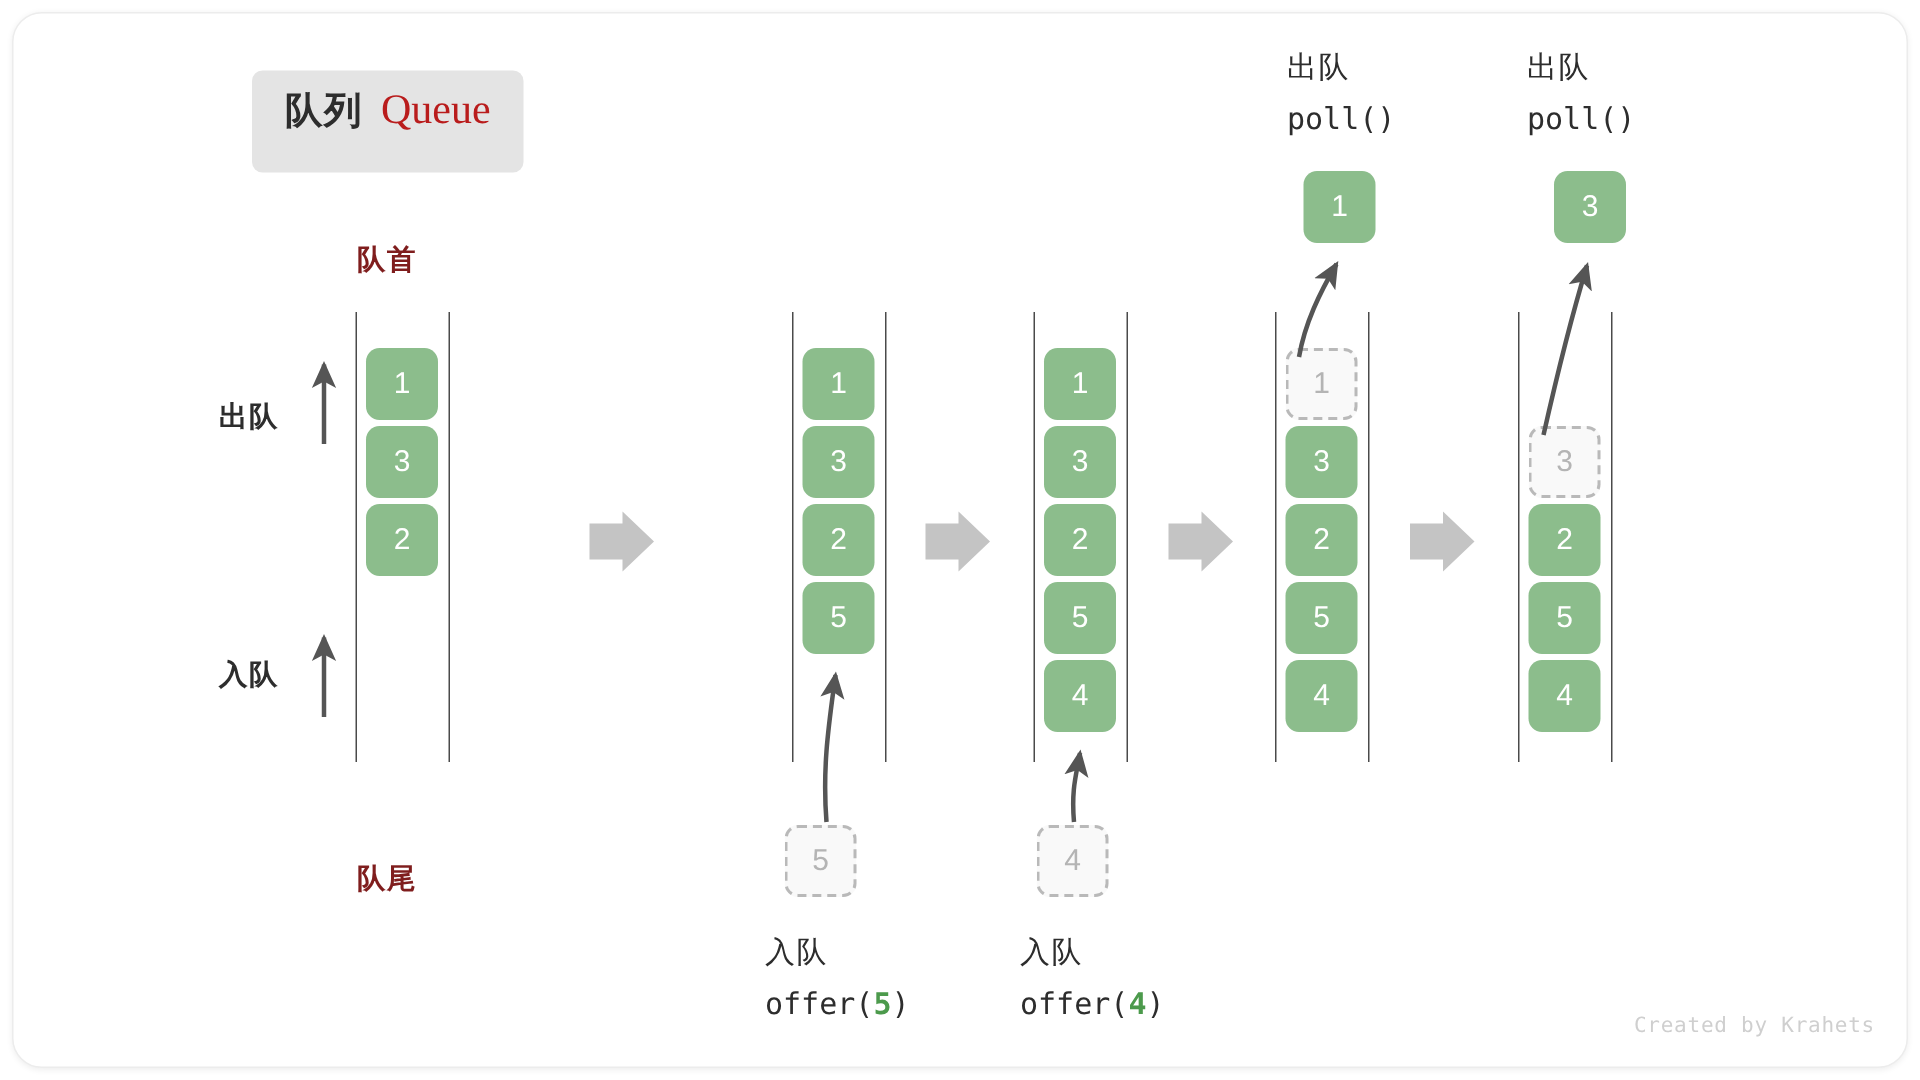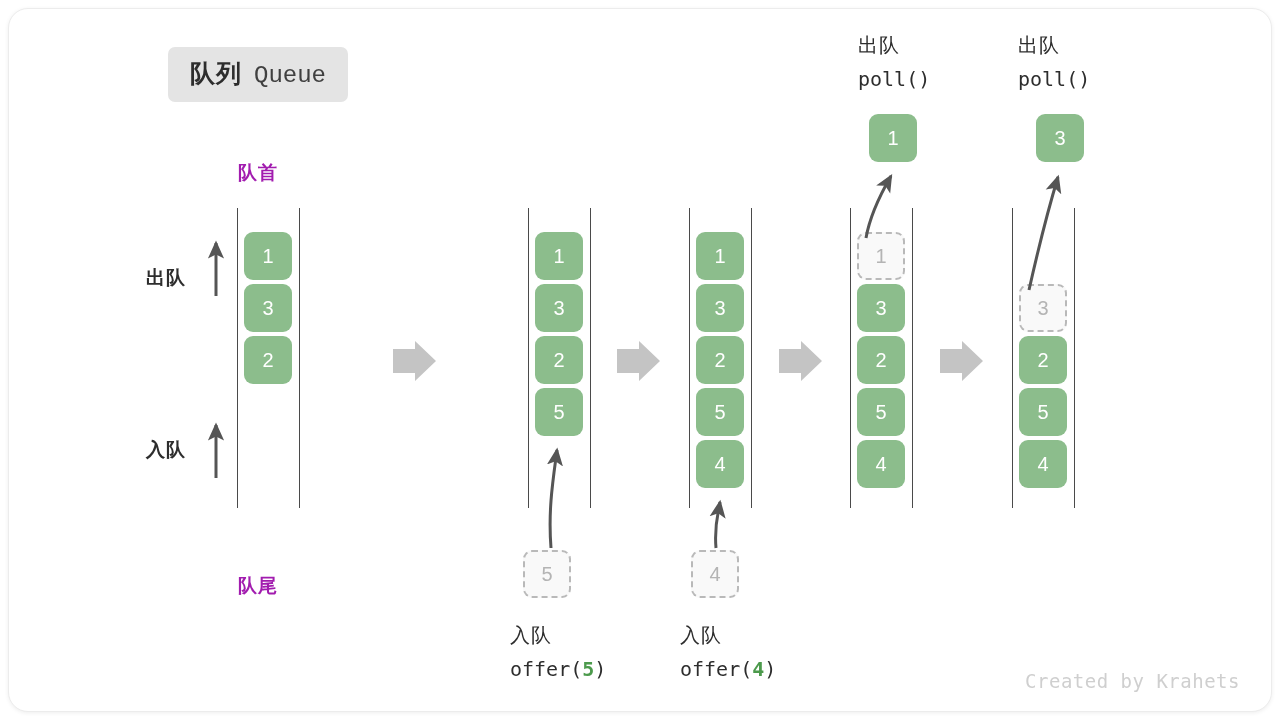--- a/index.html
+++ b/index.html
@@ -31,42 +31,42 @@
     box-shadow: 0 1px 4px rgba(0,0,0,0.07);
     box-sizing: border-box;
   }
 
   .title-badge {
     position: absolute;
     left: 168px;
     top: 47px;
     background: #e4e4e4;
     border-radius: 7px;
-    padding: 10px 22px 12px 22px;
+    padding: 10px 22px 25px 22px;
     display: flex;
     align-items: baseline;
     gap: 12px;
   }
   .title-cn {
     font-size: 25px;
     font-weight: bold;
     color: #2d2d2d;
     letter-spacing: 1px;
   }
   .title-en {
-    font-family: Liberation Mono, monospace;
-    font-size: 24px;
-    color: #404040;
+    font-family: Liberation Serif, serif;
+    font-size: 28px;
+    color: #b91c1c;
   }
 
   .head-label {
     position: absolute;
     font-size: 19px;
     font-weight: bold;
-    color: #a21caf;
+    color: #7f1d1d;
     letter-spacing: 1px;
     white-space: nowrap;
   }
 
   
   .rail {
     position: absolute;
     width: 1px;
     background: #4a4a4a;
   }
@@ -121,24 +121,24 @@
     color: #2d2d2d;
     line-height: 34px;
   }
   .caption .code .num {
     color: #4c9a4c;
     font-weight: bold;
   }
 
   .watermark {
     position: absolute;
-    right: 40px;
+    right: 30px;
     bottom: 28px;
     font-family: "DejaVu Sans Mono", "Liberation Mono", monospace;
-    font-size: 19px;
+    font-size: 14px;
     color: #cfcfcf;
     letter-spacing: 0.5px;
   }
 
   svg.overlay {
     position: absolute;
     left: 0;
     top: 0;
     width: 1280px;
     height: 720px;

